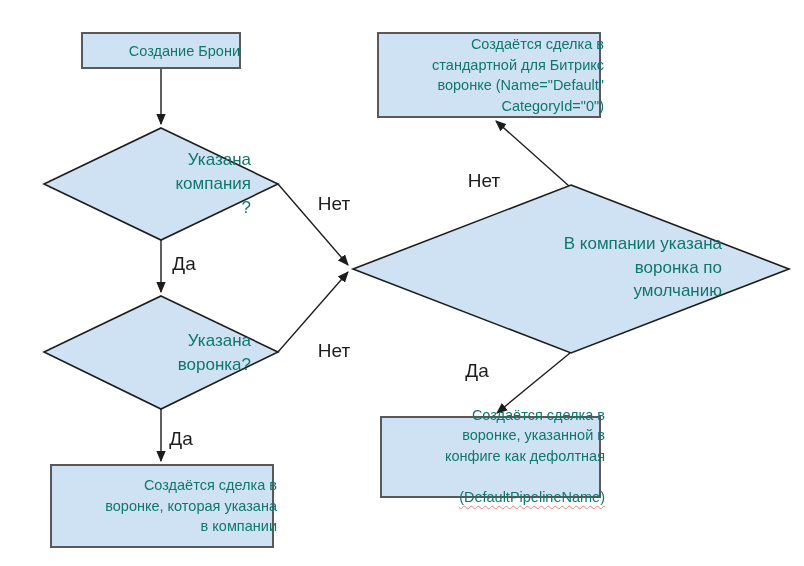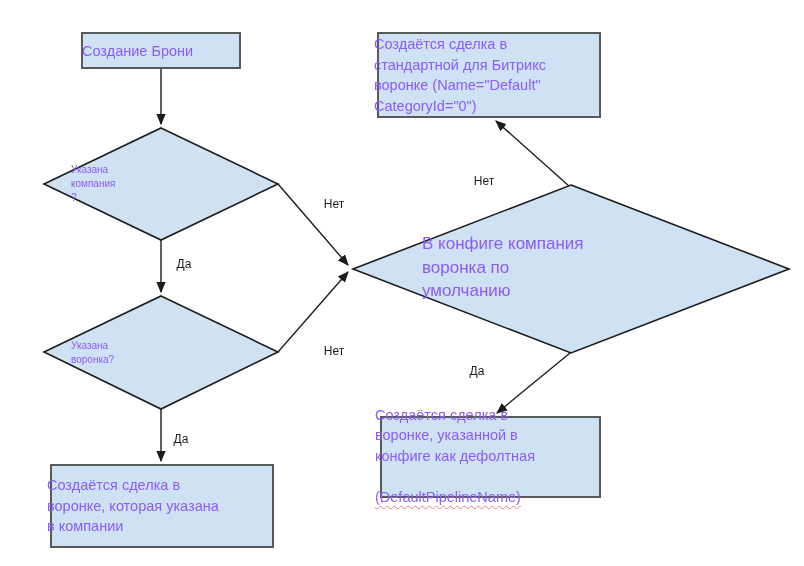--- a/index.html
+++ b/index.html
@@ -15,41 +15,41 @@
 
   
   .proc-box   { stroke: #595959; stroke-width: 2; }
   .diamond    { stroke: #1c1c1c; stroke-width: 1.6; }
   .edge       { stroke: #1c1c1c; stroke-width: 1.4; fill: none; }
 
   
   .node-label {
     position: absolute;
     transform: translate(-50%, -50%);
-    text-align: left;
+    text-align: right;
     white-space: pre-line;
-    color: #8b5cf6;
+    color: #0f766e;
     line-height: 1.42;
   }
   .box-text     { font-size: 14.5px; width: 230px; }
-  .diamond-text { font-size: 10px; width: 180px; }
+  .diamond-text { font-size: 17px; width: 180px; }
   .big-diamond-text { font-size: 17px; width: 300px; line-height: 1.4; }
   .code-line    { font-size: 13px; }
   .q-mark       { font-size: 17px; }
   .squiggle {
     text-decoration-line: underline;
     text-decoration-style: wavy;
     text-decoration-color: #f08175;
     text-decoration-thickness: 1px;
     text-underline-offset: 3px;
   }
   .edge-label {
     position: absolute;
     transform: translate(-50%, -50%);
-    font-size: 12px;
+    font-size: 19px;
     color: #1c1c1c;
     white-space: nowrap;
   }
 </style>
 </head>
 <body>
 
 <div class="stage">
 
   <svg width="804" height="566" viewBox="0 0 804 566">
@@ -85,21 +85,21 @@
   <div class="node-label box-text" style="left:161px; top:51px; width:158px;">Создание Брони</div>
 
   <div class="node-label diamond-text" style="left:161px; top:184px;">Указана
 компания
 ?</div>
 
   <div class="node-label diamond-text" style="left:161px; top:353px;">Указана
 воронка?</div>
 
   <div class="node-label big-diamond-text" style="left:572px; top:267px;">
-    <div>В конфиге компания
+    <div>В компании указана
 воронка по
 умолчанию</div>
   </div>
 
   <div class="node-label box-text" style="left:489px; top:75px;">Создаётся сделка в
 стандартной для Битрикс
 воронке (Name="Default"
 CategoryId="0")</div>
 
   <div class="node-label box-text" style="left:162px; top:506px;">Создаётся сделка в

